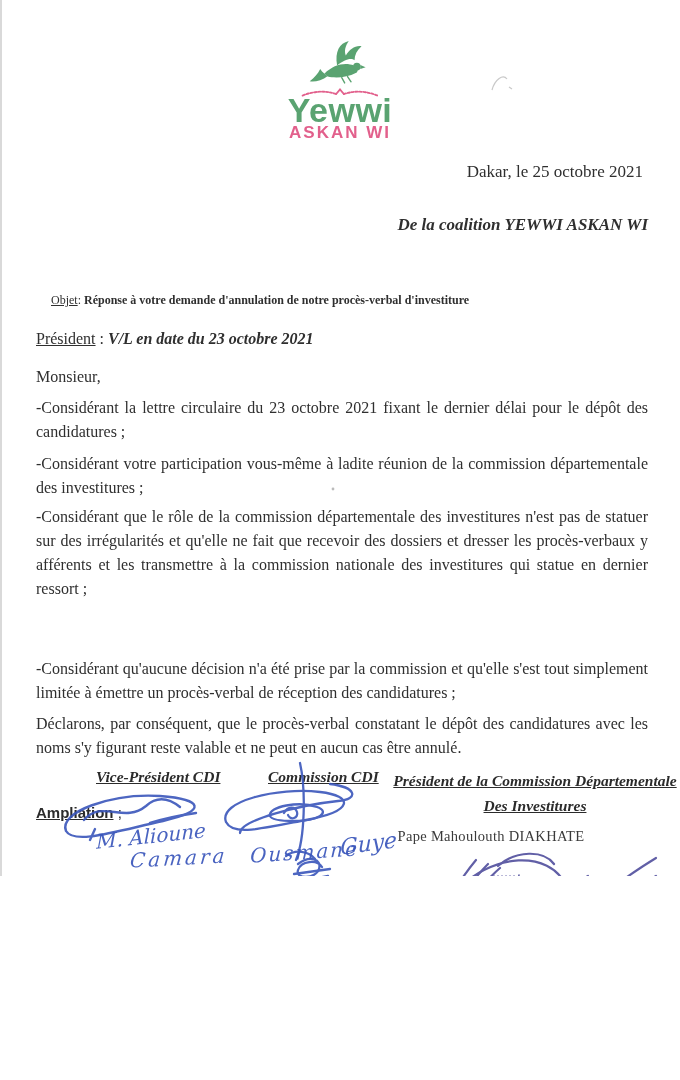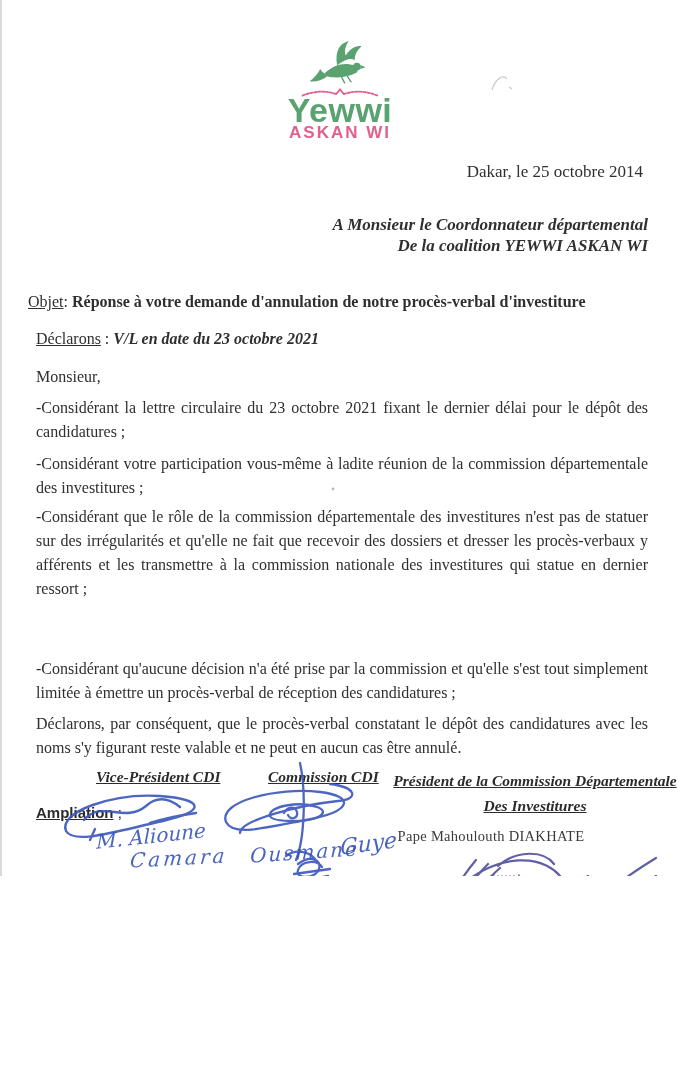--- a/index.html
+++ b/index.html
@@ -21,21 +21,21 @@
     font-size:34px; line-height:30px; color:#5aa371; letter-spacing:.5px; margin-top:-4px;
   }
   .brand-sub {
     font-family:"Liberation Sans", sans-serif; font-weight:bold;
     font-size:17px; line-height:17px; color:#e2608c; letter-spacing:2px; margin-top:-1px;
   }
   
   .abs { position:absolute; }
   .dateline { top:162px; right:37px; font-size:17px; }
   .addressee { top:214px; right:32px; text-align:right; font-weight:bold; font-style:italic; font-size:17px; line-height:21px; }
-  .subject-line { top:293px; left:28px; width:612px; font-size:16px; }
+  .subject-line { top:293px; left:51px; width:612px; font-size:12px; }
   .subject-line .lbl { text-decoration:underline; }
   .subject-line .txt { font-weight:bold; }
   .reference-line { top:330px; left:36px; width:612px; font-size:16px; }
   .reference-line .lbl { text-decoration:underline; }
   .reference-line .txt { font-weight:bold; font-style:italic; }
   .salutation { top:368px; left:36px; font-size:16px; }
   .para { left:36px; width:612px; font-size:16px; line-height:24px; text-align:justify; }
   .p1 { top:396px; } .p2 { top:452px; } .p3 { top:505px; }
   .p4 { top:604px; } .p5 { top:657px; } .p6 { top:712px; }
   
@@ -84,33 +84,32 @@
       <g stroke="#e2608c" stroke-width="2.4" fill="none" stroke-linecap="round">
         <path d="M6,11 Q28,2 50,9" stroke-dasharray="3 2.2"></path>
         <path d="M60,9 Q82,2 104,11" stroke-dasharray="3 2.2"></path>
         <path d="M50,9 L55,3 L60,9"></path>
       </g>
     </svg>
     <div class="brand-name">Yewwi</div>
     <div class="brand-sub">ASKAN WI</div>
   </div>
 
-  <div class="abs dateline">Dakar, le 25 octobre 2014</div>
+  <div class="abs dateline">Dakar, le 25 octobre 2021</div>
 
   <div class="abs addressee">
-    <div>A Monsieur le Coordonnateur départemental</div>
     <div>De la coalition YEWWI ASKAN WI</div>
   </div>
 
   <div class="abs subject-line">
     <span class="lbl">Objet</span><span>: </span><span class="txt">Réponse à votre demande d'annulation de notre procès-verbal d'investiture</span>
   </div>
 
   <div class="abs reference-line">
-    <span class="lbl">Déclarons</span><span> : </span><span class="txt">V/L en date du 23 octobre 2021</span>
+    <span class="lbl">Président</span><span> : </span><span class="txt">V/L en date du 23 octobre 2021</span>
   </div>
 
   <div class="abs salutation">Monsieur,</div>
 
   <p class="abs para p1">-Considérant la lettre circulaire du 23 octobre 2021 fixant le dernier délai pour le dépôt des candidatures ;</p>
   <p class="abs para p2">-Considérant votre participation vous-même à ladite réunion de la commission départementale des investitures ;</p>
   <p class="abs para p3">-Considérant que le rôle de la commission départementale des investitures n'est pas de statuer sur des irrégularités et qu'elle ne fait que recevoir des dossiers et dresser les procès-verbaux y afférents et les transmettre à la commission nationale des investitures qui statue en dernier ressort ;</p>
   <p class="abs para p5">-Considérant qu'aucune décision n'a été prise par la commission et qu'elle s'est tout simplement limitée à émettre un procès-verbal de réception des candidatures ;</p>
   <p class="abs para p6">Déclarons, par conséquent, que le procès-verbal constatant le dépôt des candidatures avec les noms s'y figurant reste valable et ne peut en aucun cas être annulé.</p>
 

